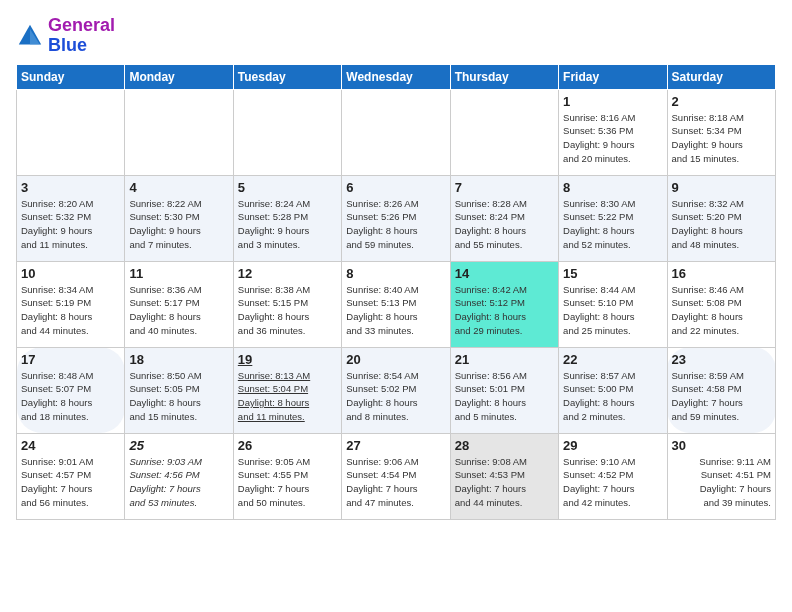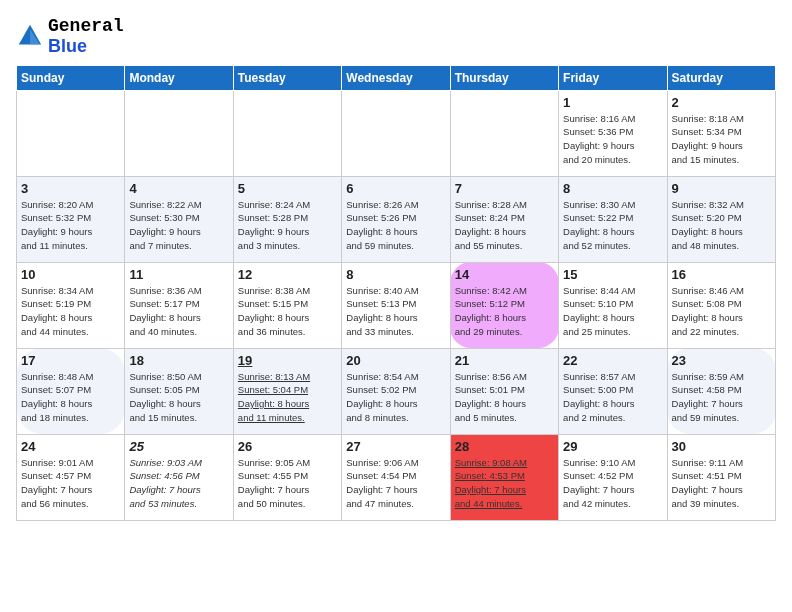--- a/index.html
+++ b/index.html
@@ -19,21 +19,21 @@
     .logo {
       display: flex;
       align-items: center;
       gap: 4px;
     }
     .logo-text {
       font-size: 18px;
       font-weight: bold;
       line-height: 1.1;
     }
-    .logo-text span.general { color: #000000; font-family: Liberation Mono, monospace; }
+    .logo-text span.general { color: #a21caf; }
     .logo-text span.blue { color: #1d4ed8; }
     .logo-icon {
       width: 28px;
       height: 28px;
     }
     .title-block {
       text-align: right;
     }
     .month-title {
       font-size: 36px;
@@ -214,21 +214,21 @@
 Daylight: 8 hours
 and 36 minutes.</div>
         </td>
         <td style="background: rgb(255, 255, 255);">
           <span class="day-num">8</span>
           <div class="day-info" style="white-space: pre-line;">Sunrise: 8:40 AM
 Sunset: 5:13 PM
 Daylight: 8 hours
 and 33 minutes.</div>
         </td>
-        <td style="background: #f0abfc; border-radius: 21px;">
+        <td style="background: #5eead4;">
           <span class="day-num">14</span>
           <div class="day-info" style="white-space: pre-line;">Sunrise: 8:42 AM
 Sunset: 5:12 PM
 Daylight: 8 hours
 and 29 minutes.</div>
         </td>
         <td style="background: rgb(255, 255, 255);">
           <span class="day-num">15</span>
           <div class="day-info" style="white-space: pre-line;">Sunrise: 8:44 AM
 Sunset: 5:10 PM
@@ -316,36 +316,36 @@
 Daylight: 7 hours
 and 50 minutes.</div>
         </td>
         <td style="background: rgb(255, 255, 255);">
           <span class="day-num">27</span>
           <div class="day-info" style="white-space: pre-line;">Sunrise: 9:06 AM
 Sunset: 4:54 PM
 Daylight: 7 hours
 and 47 minutes.</div>
         </td>
-        <td style="background: #ef4444;">
+        <td style="background: #e5e5e5;">
           <span class="day-num">28</span>
-          <div class="day-info" style="white-space: pre-line; text-decoration: underline;">Sunrise: 9:08 AM
+          <div class="day-info" style="white-space: pre-line;">Sunrise: 9:08 AM
 Sunset: 4:53 PM
 Daylight: 7 hours
 and 44 minutes.</div>
         </td>
         <td style="background: rgb(255, 255, 255);">
           <span class="day-num">29</span>
           <div class="day-info" style="white-space: pre-line;">Sunrise: 9:10 AM
 Sunset: 4:52 PM
 Daylight: 7 hours
 and 42 minutes.</div>
         </td>
         <td style="background: rgb(255, 255, 255);">
           <span class="day-num">30</span>
-          <div class="day-info" style="white-space: pre-line;">Sunrise: 9:11 AM
+          <div class="day-info" style="white-space: pre-line; text-align: right;">Sunrise: 9:11 AM
 Sunset: 4:51 PM
 Daylight: 7 hours
 and 39 minutes.</div>
         </td>
       </tr>
     </tbody>
 </table>
 
 </body></html>

